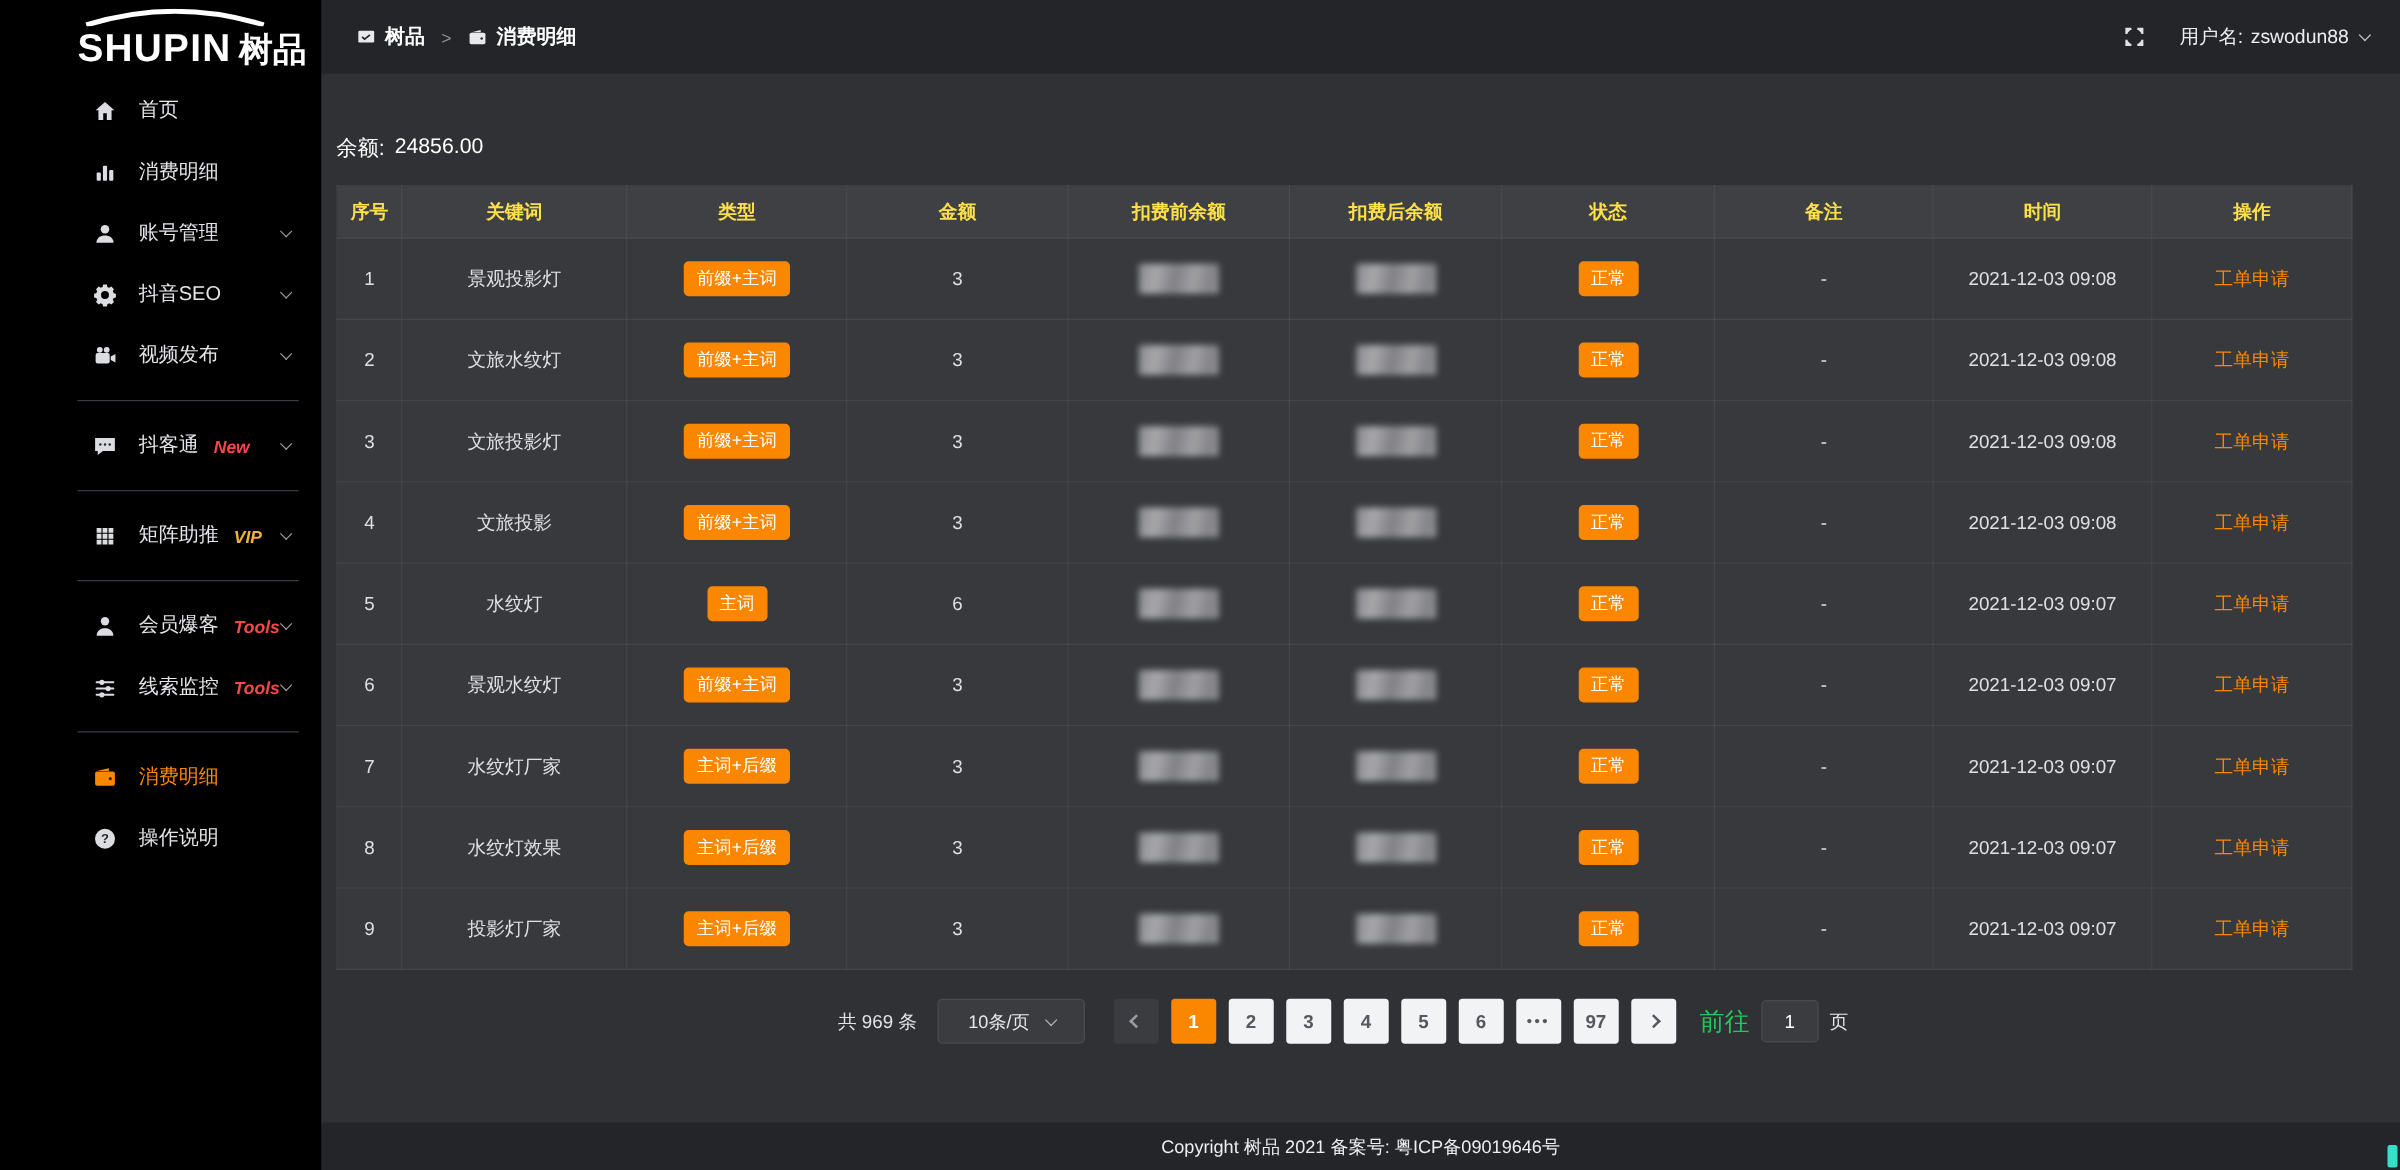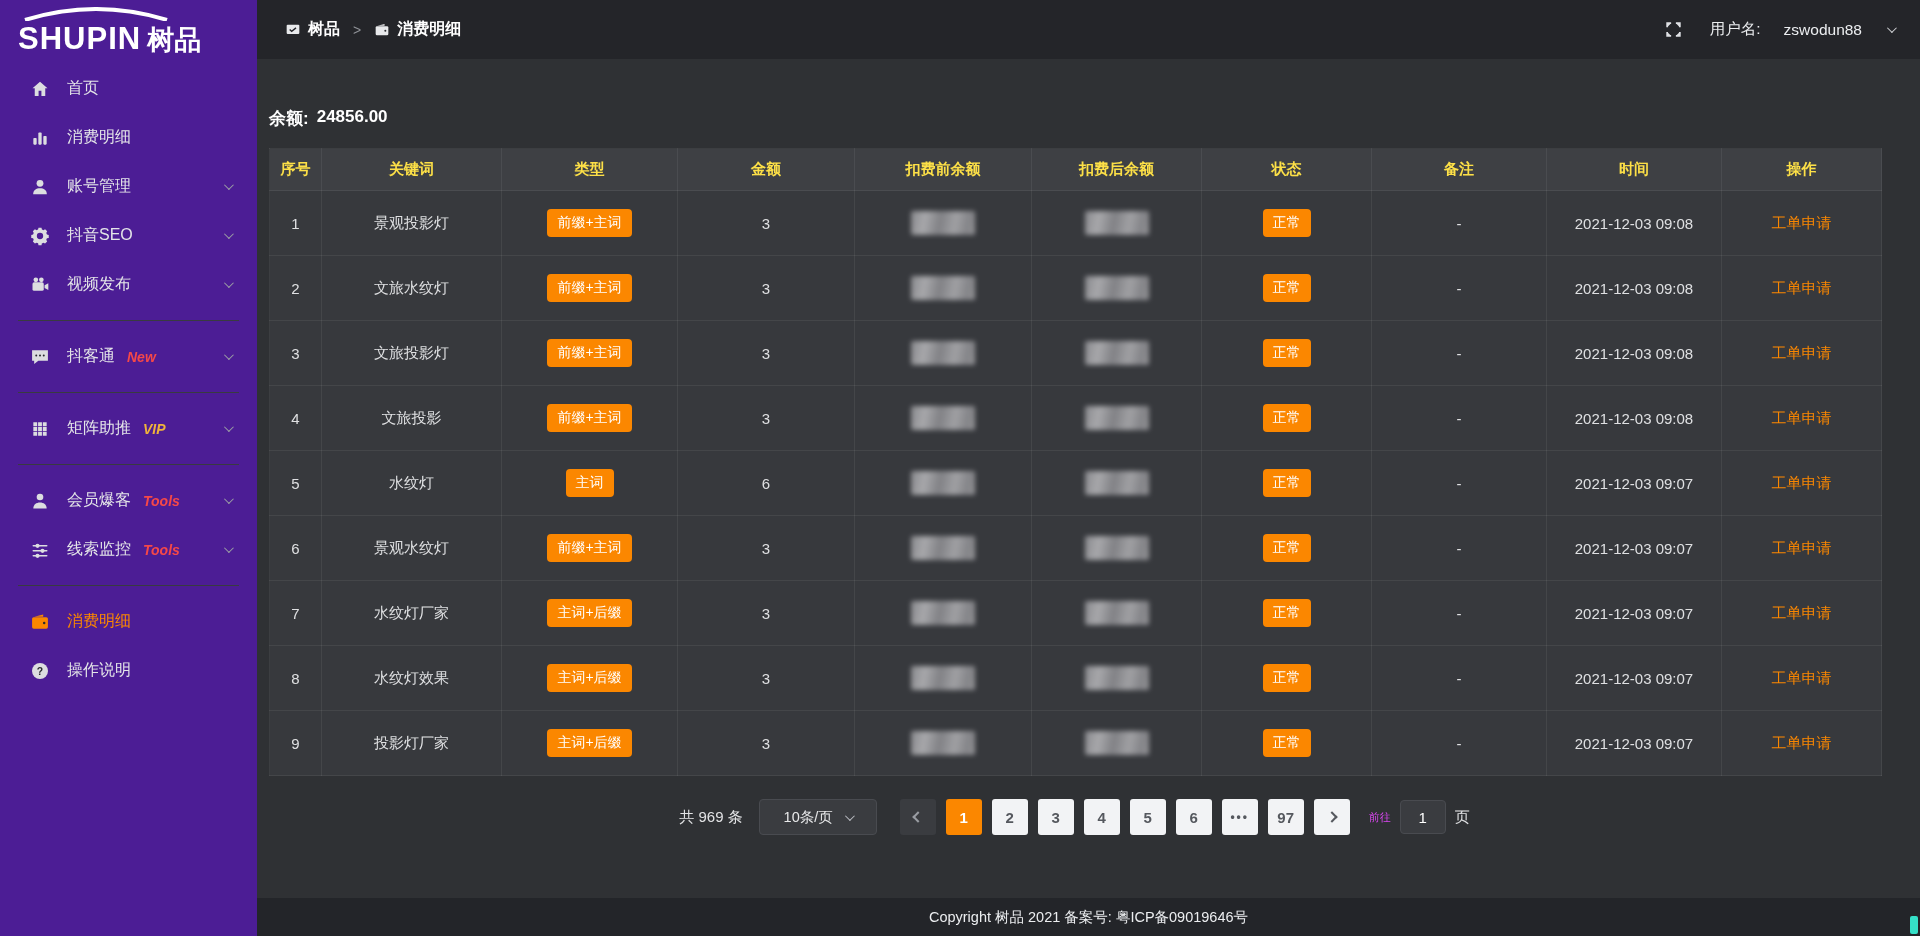--- a/index.html
+++ b/index.html
@@ -1,21 +1,21 @@
 <!DOCTYPE html>
 <html><head>
 <meta charset="utf-8">
 <style>
   * { margin:0; padding:0; box-sizing:border-box; }
   html,body { width:1920px; height:936px; overflow:hidden; background:#2f3134;
               font-family:"Liberation Sans","DejaVu Sans",sans-serif; }
   svg { display:block; fill:currentColor; }
 
   
-  .sidebar { position:absolute; left:0; top:0; width:257px; height:936px; background:#4c1d95; z-index:3; }
+  .sidebar { position:absolute; left:0; top:0; width:257px; height:936px; background:#000000; z-index:3;padding-left:44px; }
   .logo { height:64px; display:flex; align-items:flex-end; padding:8px 0 6px 18px; color:#fff; }
   .logo-inner { position:relative; }
   .logo-arc { position:absolute; top:-4px; left:2px; }
   .logo-text { display:flex; align-items:baseline; margin-top:10px; }
   .logo-en { font-size:31px; font-weight:800; letter-spacing:1px; }
   .logo-cn { font-size:27px; font-weight:700; margin-left:6px; }
   .sb-nav { margin-top:0; }
   .sb-item { height:49px; display:flex; align-items:center; padding:0 26px 0 30px;
              color:#e4e5e8; font-size:16px; cursor:pointer; }
   .sb-item.active { color:#fb8700; }
@@ -30,27 +30,27 @@
 
   
   .topbar { position:absolute; left:257px; top:0; right:0; height:59px; background:#242529;
             display:flex; align-items:center; justify-content:space-between; padding:0 26px 0 28px; }
   .breadcrumb { display:flex; align-items:center; color:#fff; font-size:16px; font-weight:600; }
   .bc-item { display:flex; align-items:center; gap:7px; cursor:pointer; }
   .bc-icon { width:16px; height:16px; color:#e8e9eb; }
   .bc-sep { color:#8f9297; margin:0 13px; font-size:14px; font-weight:400; }
   .user-area { display:flex; align-items:center; color:#eceef0; }
   .fs-btn { width:19px; height:19px; margin-right:27px; color:#dfe1e4; cursor:pointer; }
-  .user-menu { display:flex; align-items:center; gap:23px; font-size:15.5px; cursor:pointer; }
+  .user-menu { display:flex; align-items:center; gap:6px; font-size:15.5px; cursor:pointer; }
   .user-chev { width:7px; height:7px; border-right:1.6px solid #cfd1d4; border-bottom:1.6px solid #cfd1d4;
                transform:rotate(45deg) translateY(-2px); margin-left:2px; }
 
   
   .main { position:absolute; left:257px; top:59px; right:0; bottom:0; background:#2f3134; }
-  .balance { position:absolute; left:12px; top:48px; color:#fff; font-size:17px; font-weight:700;
+  .balance { position:absolute; left:12px; top:48px; color:#fff; font-size:17px; font-weight:400;
              display:flex; gap:8px; }
 
   .table-wrap { position:absolute; left:12px; right:40px; top:89px; }
   table { width:100%; border-collapse:collapse; table-layout:fixed; }
   th, td { border:1px solid rgba(255,255,255,.065); text-align:center; }
   thead th { height:42px; background:#3e4044; color:#fde047; font-size:15px; font-weight:600; }
   tbody td { height:65px; background:#37393d; color:#dfe0e2; font-size:15px; }
   .badge { display:inline-block; background:#fb8700; color:#fff; border-radius:4px;
            padding:5px 10px; font-size:14px; line-height:1.25; }
   .blur-block { display:inline-block; width:64px; height:24px; border-radius:2px; opacity:.85;
@@ -70,21 +70,21 @@
   .pg-btn { min-width:36px; height:36px; border:none; border-radius:3px; background:#f2f3f5; color:#55585e;
             font-size:15px; font-weight:700; display:flex; align-items:center; justify-content:center;
             cursor:pointer; margin:0 5px; font-family:inherit; }
   .pg-btn.prev { background:#3a3c40; color:#9a9da3; }
   .pg-btn.active { background:#fb8700; color:#fff; }
   .pg-btn.more { letter-spacing:2px; font-size:12px; }
   .arrow-l { width:8px; height:8px; border-left:2px solid currentColor; border-bottom:2px solid currentColor;
              transform:rotate(45deg); }
   .arrow-r { width:8px; height:8px; border-right:2px solid currentColor; border-top:2px solid currentColor;
              transform:rotate(45deg); }
-  .pg-goto { color:#d946ef; font-size:11px; margin-left:14px; }
+  .pg-goto { color:#22c55e; font-size:20px; margin-left:14px; }
   .pg-input { width:46px; height:34px; background:#3a3c40; border:1px solid #494b50; border-radius:4px;
               color:#fff; text-align:center; font-size:15px; margin:0 9px; font-family:inherit; }
   .pg-suffix { color:#e2e3e5; font-size:15px; }
 
   
   .footer { position:absolute; left:257px; right:0; bottom:0; height:38px; background:#232529;
             display:flex; align-items:center; justify-content:center; color:#eceef0; font-size:14.5px; }
   .scroll-thumb { position:absolute; right:2px; bottom:2px; width:8px; height:18px;
                   background:#35e0c8; border-radius:2px; z-index:9; }
 </style>

